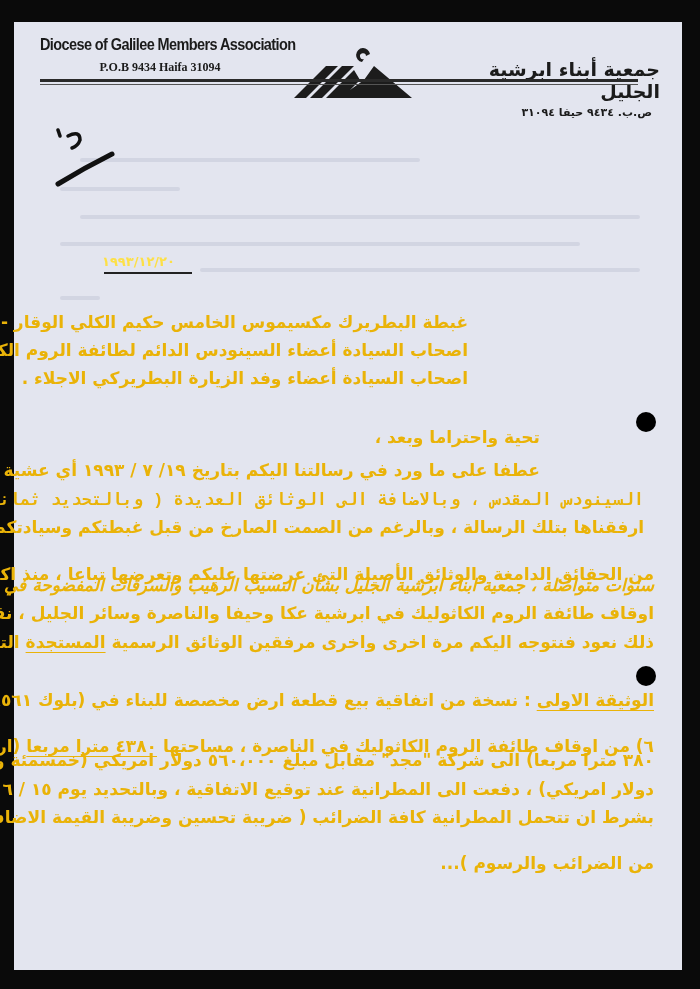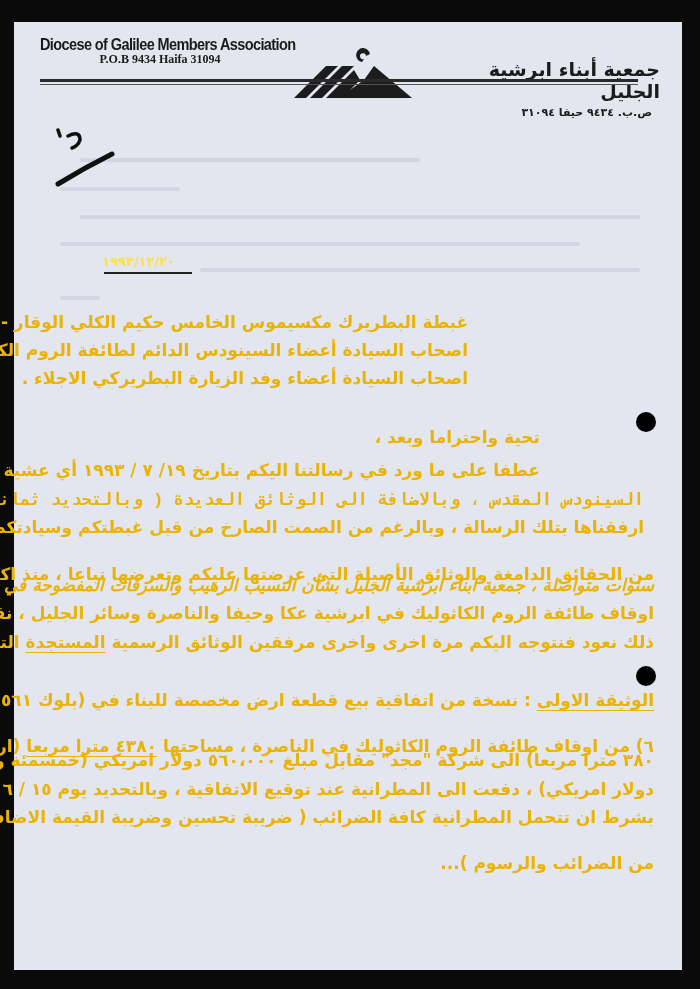--- a/index.html
+++ b/index.html
@@ -9,21 +9,21 @@
   }
   .page {
     position: absolute; left: 14px; top: 22px; width: 668px; height: 948px;
     background: #e3e5ef;
   }
   .hdr-en {
     position: absolute; left: 40px; top: 36px; width: 240px; text-align: center;
     font-family: "Liberation Sans", sans-serif; color: #1b1b1b;
   }
   .hdr-en .org { font-size: 14.5px; font-weight: bold; letter-spacing: -0.6px; transform: scaleY(1.15); white-space: nowrap; }
-  .hdr-en .pob { font-family: "Liberation Serif", serif; font-size: 12px; font-weight: bold; }
+  .hdr-en .pob { font-family: "Liberation Serif", serif; font-size: 12px; font-weight: bold; margin-top: 8px; }
   .logo { position: absolute; left: 292px; top: 40px; width: 124px; height: 62px; }
   .hdr-ar {
     position: absolute; right: 40px; top: 30px; width: 230px; direction: rtl; text-align: right; color: #1b1b1b;
   }
   .hdr-ar .org { font-size: 19px; font-weight: bold; letter-spacing: -0.5px; margin-top: 28px; }
   .hdr-ar .pob { font-size: 11px; font-weight: bold; margin-top: 4px; margin-right: 8px; }
   .rule1 { position: absolute; left: 40px; top: 79px; width: 598px; height: 3px; background: #2a2a2a; }
   .rule2 { position: absolute; left: 40px; top: 84px; width: 598px; height: 1px; background: #555; }
   .handmark { position: absolute; left: 54px; top: 124px; width: 70px; height: 64px; }
   .date {

